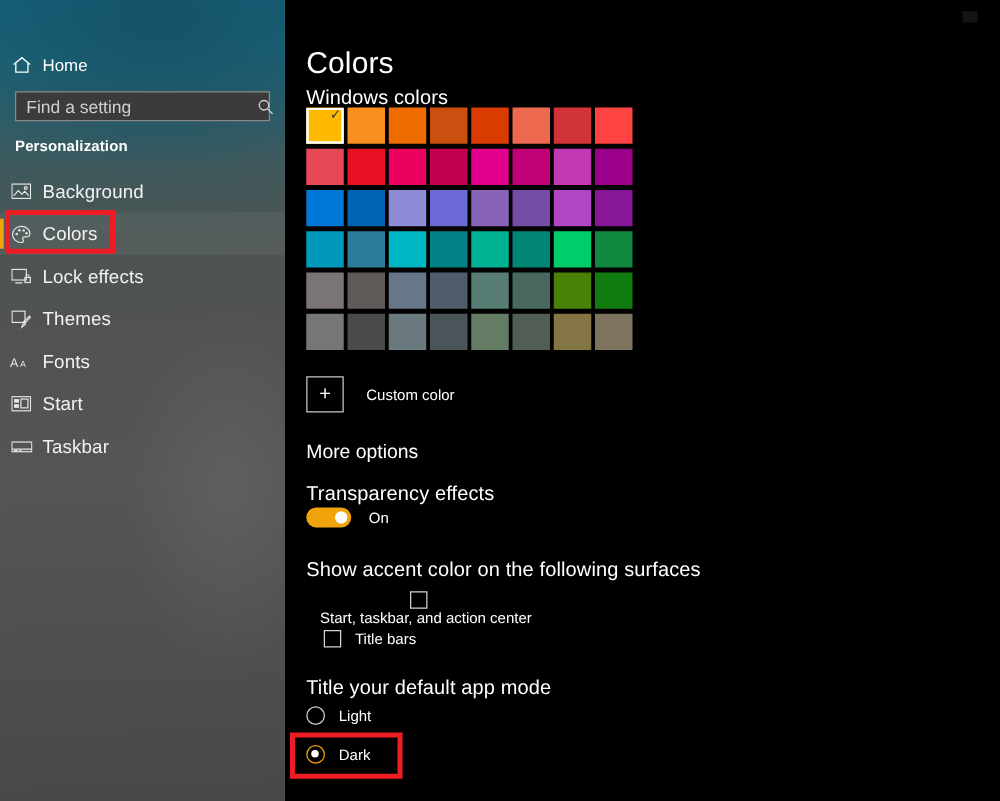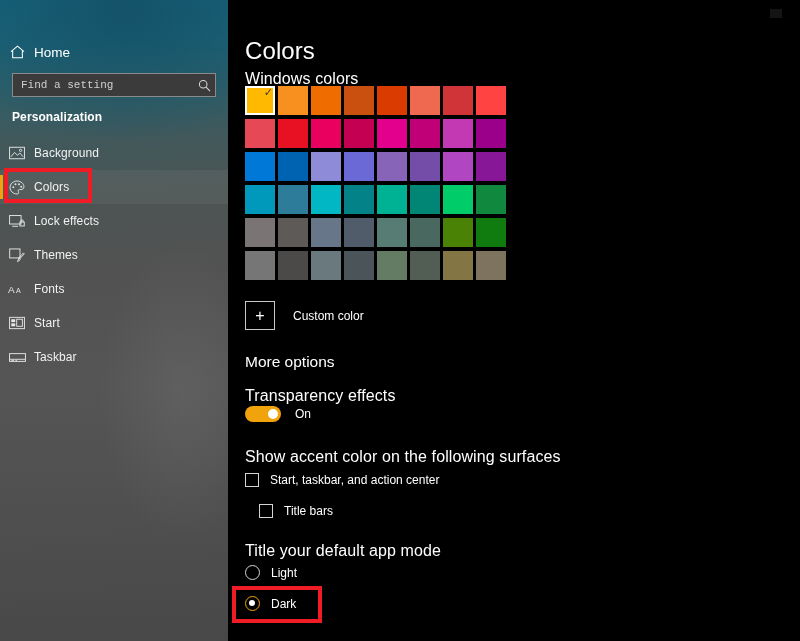--- a/index.html
+++ b/index.html
@@ -93,22 +93,22 @@
     background: #3b3b3b;
     border: 1px solid #8a8a8a;
     display: flex; align-items: center;
     cursor: text;
   }
   .search-wrap input {
     flex: 1;
     background: transparent;
     border: none; outline: none;
     color: #e8e8e8;
-    font-size: 11px;
-    font-family: Liberation Mono, monospace;
+    font-size: 14px;
+    font-family: Liberation Sans, sans-serif;
     padding: 0 4px 0 8px;
   }
   .search-wrap input::placeholder { color: #cfcfcf; opacity: 1; }
   .search-ico {
     width: 22px; height: 22px;
     display: flex; align-items: center; justify-content: center;
     color: #d8d8d8;
     cursor: pointer;
   }
 
@@ -131,21 +131,21 @@
     height: 34px;
     display: flex; align-items: center;
     cursor: pointer;
   }
   .nav-ico {
     width: 34px; min-width: 34px;
     display: flex; align-items: center; justify-content: center;
     color: #e6e6e6;
   }
   .nav-lbl {
-    font-size: 12px;
+    font-size: 15px;
     color: #f2f2f2;
     letter-spacing: .1px;
   }
   .nav-item.selected { background: rgba(255,255,255,0.055); }
   .nav-item.selected::before {
     content: "";
     position: absolute;
     left: 0; top: 5px;
     width: 3px; height: 24px;
     background: #f0a30a;
@@ -256,21 +256,21 @@
   }
 
   .lbl-surfaces { position: absolute; left: 17px; top: 448px; }
 
   .cb-row {
     position: absolute;
     left: 17px;
     display: flex; align-items: center;
     cursor: pointer;
   }
-  .cb-row.r1 { top: 473px; }
+  .cb-row.r1 { top: 473px; flex-direction: column; }
   .cb-row.r2 { top: 504px; margin-left: 14px; }
   .cbox {
     width: 14px; height: 14px;
     border: 1px solid #d4d4d4;
     background: transparent;
   }
   .cb-lbl { font-size: 12px; color: #ffffff; margin-left: 11px; }
 
   .lbl-appmode { position: absolute; left: 17px; top: 542px; }
 

